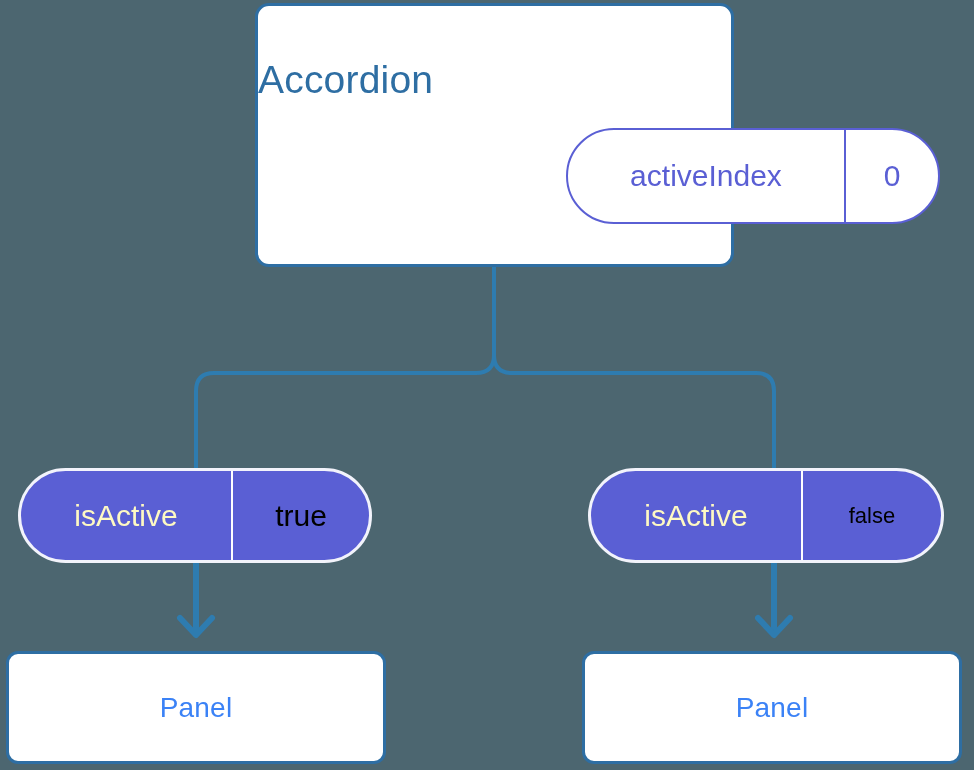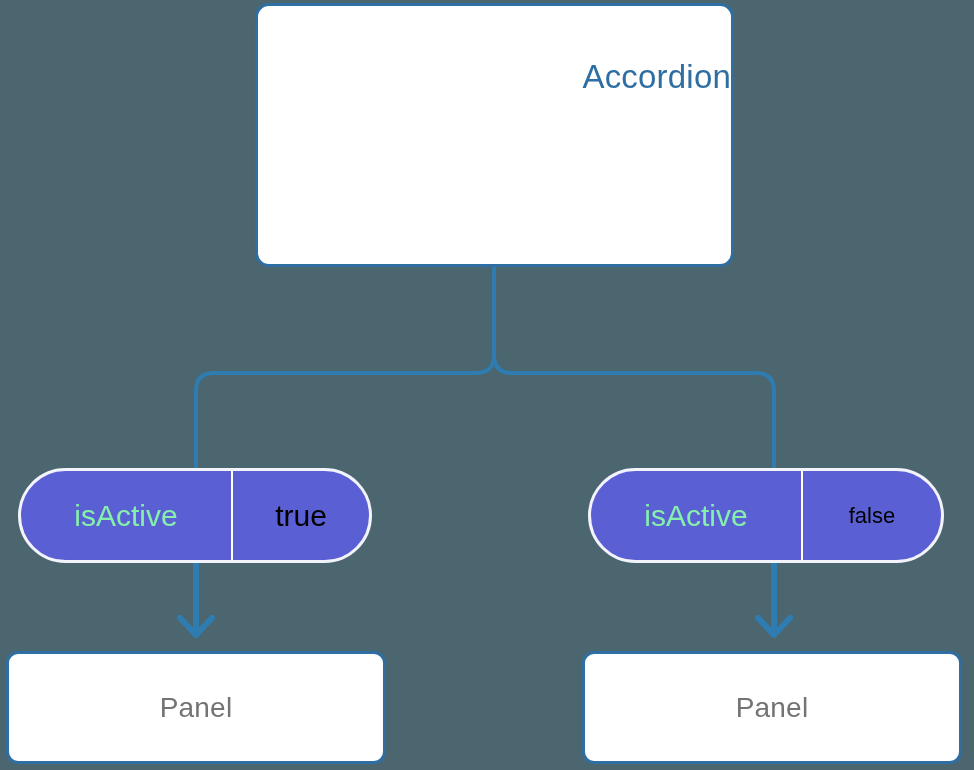--- a/index.html
+++ b/index.html
@@ -41,26 +41,25 @@
   #accordion-card {
     left: 255px;
     top: 3px;
     width: 479px;
     height: 264px;
   }
   .card-title {
     position: absolute;
     left: 0;
     right: 0;
-    text-align: right;
+    text-align: left;
     color: #2e6ea3;
-    font-size: 33px;
+    font-size: 39px;
     font-weight: 400;
     letter-spacing: 0.2px;
-    margin-left: 7px;
   }
   #accordion-card .card-title {
     top: 52px;
   }
 
   
   .panel-card {
     position: absolute;
     background: #ffffff;
     border: 3px solid #2e6ea3;
@@ -77,21 +76,21 @@
     width: 380px;
     height: 113px;
   }
   #panel-right {
     left: 582px;
     top: 651px;
     width: 380px;
     height: 113px;
   }
   .panel-label {
-    color: #737373;
+    color: #3b82f6;
     font-size: 28px;
     font-weight: 400;
     letter-spacing: 0.2px;
   }
 
   
   .pill {
     position: absolute;
     display: flex;
     align-items: stretch;
@@ -121,21 +120,21 @@
     color: #5a5fd4;
   }
 
   
   .pill--solid {
     background: #5a5fd4;
     border-radius: 999px;
     border: 3px solid #f2f3fb;
   }
   .pill--solid .pill-key {
-    color: #86efac;
+    color: #fef9c3;
     border-right: 2px solid #ffffff;
   }
   .pill--solid .pill-val {
     color: #000000;
   }
 
   
   #pill-activeindex {
     left: 308px;
     top: 122px;
@@ -203,20 +202,24 @@
     <path d="M 196 563 L 196 634" fill="none" stroke="#2e7cb0" stroke-width="6" stroke-linecap="round"></path>
     <path d="M 180 618 L 196 635 L 212 618" fill="none" stroke="#2e7cb0" stroke-width="6" stroke-linecap="round" stroke-linejoin="round"></path>
 
     <path d="M 774 563 L 774 634" fill="none" stroke="#2e7cb0" stroke-width="6" stroke-linecap="round"></path>
     <path d="M 758 618 L 774 635 L 790 618" fill="none" stroke="#2e7cb0" stroke-width="6" stroke-linecap="round" stroke-linejoin="round"></path>
   </svg>
 
   <div class="card" id="accordion-card">
     <div class="card-title">Accordion</div>
 
+    <div class="pill pill--outline" id="pill-activeindex">
+      <span class="pill-key">activeIndex</span>
+      <span class="pill-val">0</span>
+    </div>
   </div>
 
   <div class="pill pill--solid" id="pill-isactive-left">
     <span class="pill-key">isActive</span>
     <span class="pill-val">true</span>
   </div>
 
   <div class="pill pill--solid" id="pill-isactive-right">
     <span class="pill-key">isActive</span>
     <span class="pill-val">false</span>

